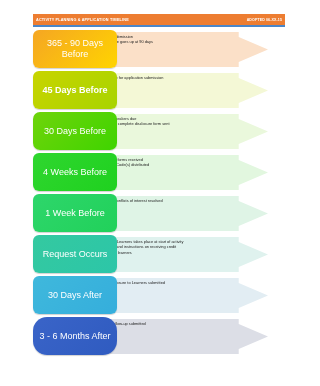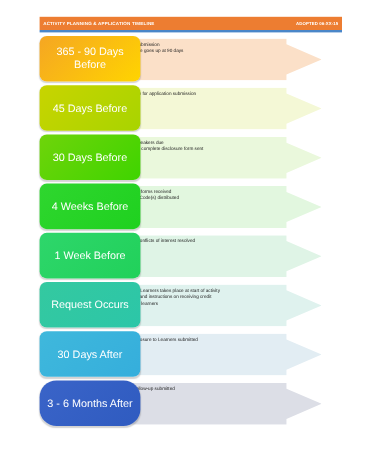--- a/index.html
+++ b/index.html
@@ -110,29 +110,29 @@
           <div class="b"><span class="dot">•</span><span>Application submission</span></div>
           <div class="b"><span class="dot">•</span><span>Application fee goes up at 90 days</span></div>
         </div>
         <div class="label" style="background: linear-gradient(135deg, rgb(245, 166, 35) 0%, rgb(255, 212, 0) 100%);">365 - 90 Days Before</div>
       </div>
       <div class="row">
         <div class="arrow" style="background: rgb(244, 248, 214);"></div>
         <div class="bullets">
           <div class="b"><span class="dot">•</span><span>Final deadline for application submission</span></div>
         </div>
-        <div class="label" style="background: linear-gradient(135deg, rgb(200, 212, 0) 0%, rgb(168, 212, 0) 100%);">45 Days Before</div>
+        <div class="label" style="background: linear-gradient(135deg, rgb(200, 212, 0) 0%, rgb(168, 212, 0) 100%); font-weight: bold;">45 Days Before</div>
       </div>
       <div class="row">
         <div class="arrow" style="background: rgb(234, 248, 220);"></div>
         <div class="bullets">
           <div class="b"><span class="dot">•</span><span>Final list of speakers due</span></div>
           <div class="b"><span class="dot">•</span><span>Request(s) to complete disclosure form sent</span></div>
         </div>
-        <div class="label" style="background: linear-gradient(135deg, rgb(111, 212, 10) 0%, rgb(63, 212, 0) 100%);">30 Days Before</div>
+        <div class="label" style="background: linear-gradient(135deg, rgb(111, 212, 10) 0%, rgb(63, 212, 0) 100%); border-radius: 7px;">30 Days Before</div>
       </div>
       <div class="row">
         <div class="arrow" style="background: rgb(226, 247, 223);"></div>
         <div class="bullets">
           <div class="b"><span class="dot">•</span><span>All disclosure forms received</span></div>
           <div class="b"><span class="dot">•</span><span>CME Activity Code(s) distributed</span></div>
         </div>
         <div class="label" style="background: linear-gradient(135deg, rgb(47, 214, 47) 0%, rgb(31, 209, 31) 100%);">4 Weeks Before</div>
       </div>
       <div class="row">

